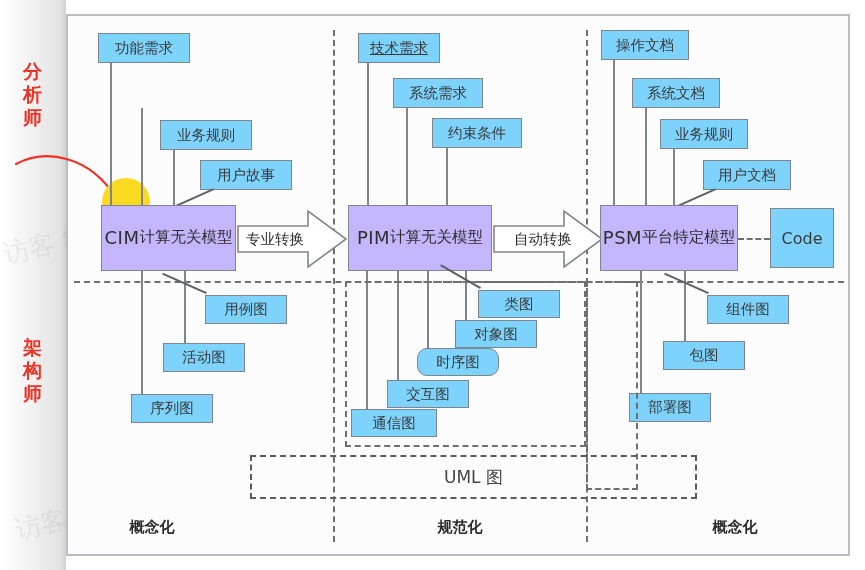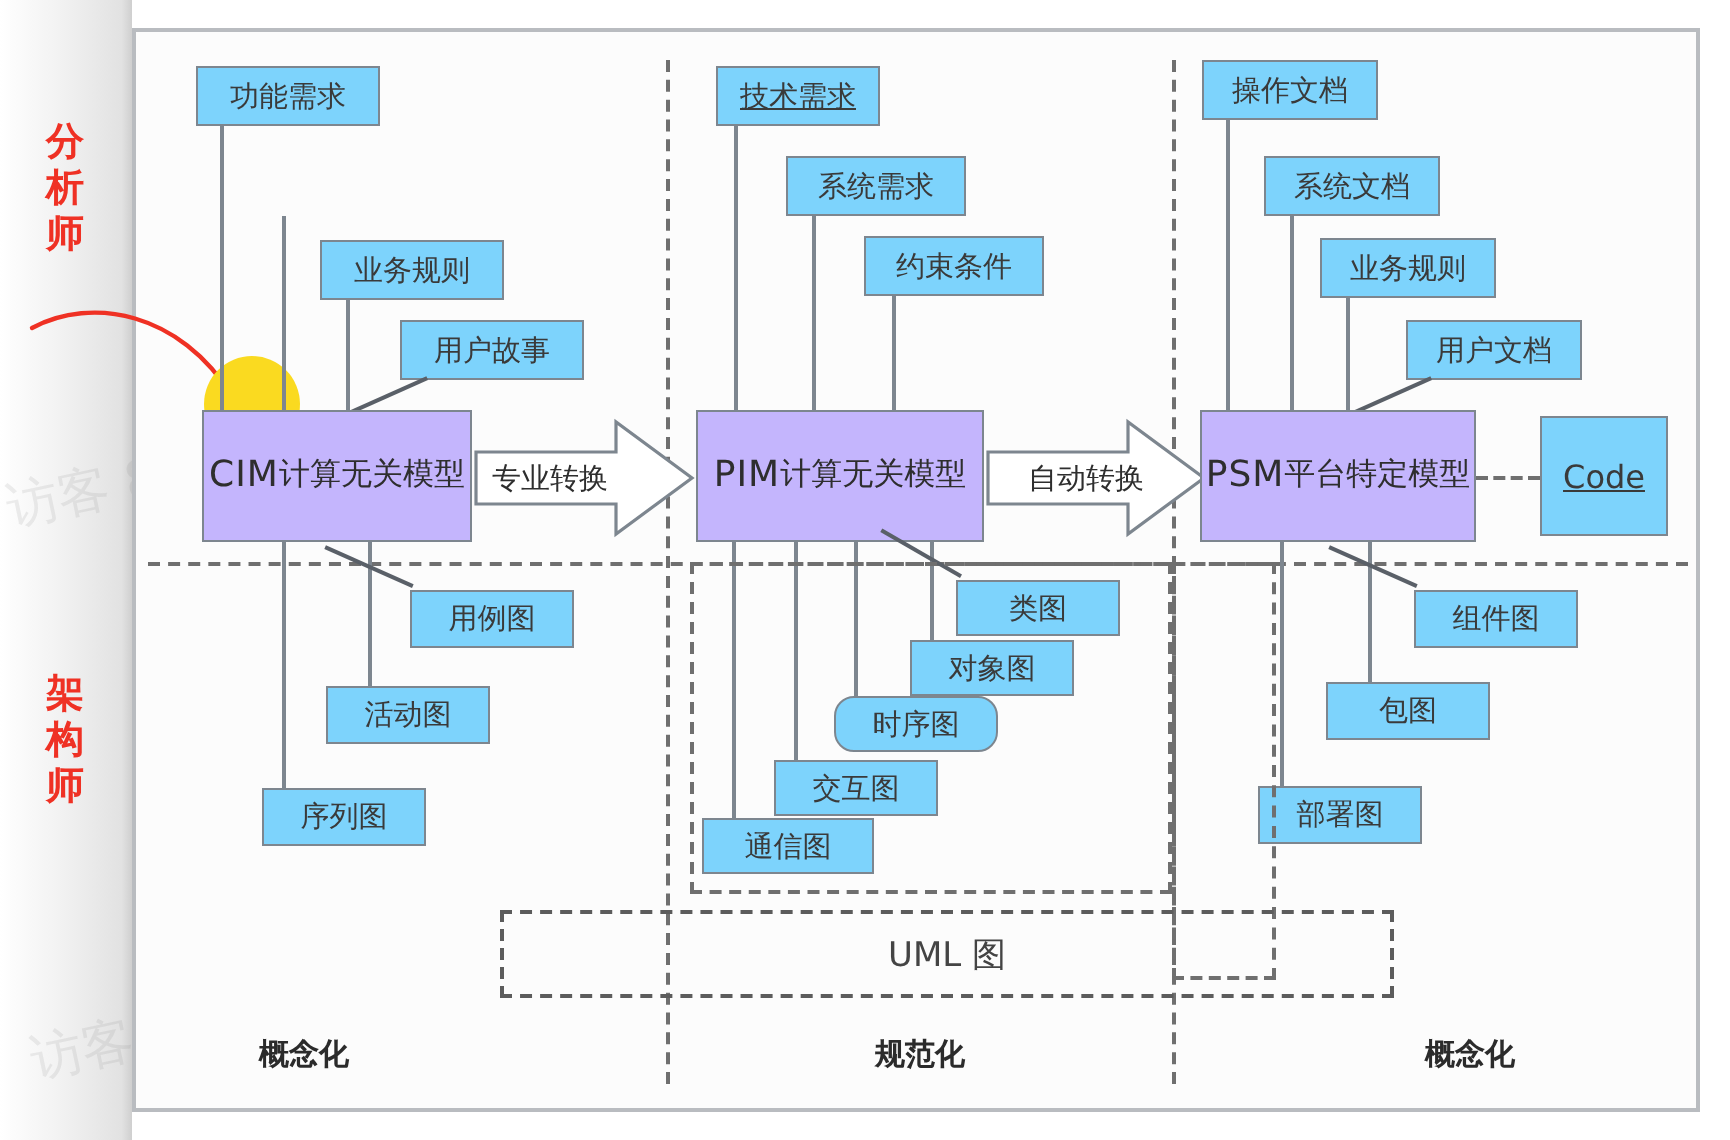--- a/index.html
+++ b/index.html
@@ -156,21 +156,21 @@
   <div class="conn vline" style="left:645px;top:108px;height:100px;"></div>
   <div class="conn vline" style="left:673px;top:149px;height:59px;"></div>
   <div class="diag" style="left:716px;top:190px;width:46px;transform:rotate(156deg);"></div>
 
   <div class="node model" style="left:600px;top:205px;width:138px;height:66px;">
     <div class="m-en">PSM</div>
     <div class="m-cn">平台特定模型</div>
   </div>
 
   <div class="hdash" style="left:738px;top:238px;width:32px;"></div>
-  <div class="node code-box" style="left:770px;top:208px;width:64px;height:60px;text-decoration:underline;">Code</div>
+  <div class="node code-box" style="left:770px;top:208px;width:64px;height:60px;">Code</div>
 
   <div class="node" style="left:707px;top:295px;width:82px;height:29px;">组件图</div>
   <div class="node" style="left:663px;top:341px;width:82px;height:29px;">包图</div>
   <div class="node" style="left:629px;top:393px;width:82px;height:29px;">部署图</div>
   <div class="conn vline" style="left:640px;top:271px;height:122px;"></div>
   <div class="conn vline" style="left:684px;top:271px;height:70px;"></div>
   <div class="diag" style="left:708px;top:294px;width:48px;transform:rotate(-156deg);"></div>
 
   <div class="groupdash" style="left:345px;top:281px;width:241px;height:166px;"></div>
   <div class="groupdash" style="left:586px;top:281px;width:52px;height:209px;"></div>

